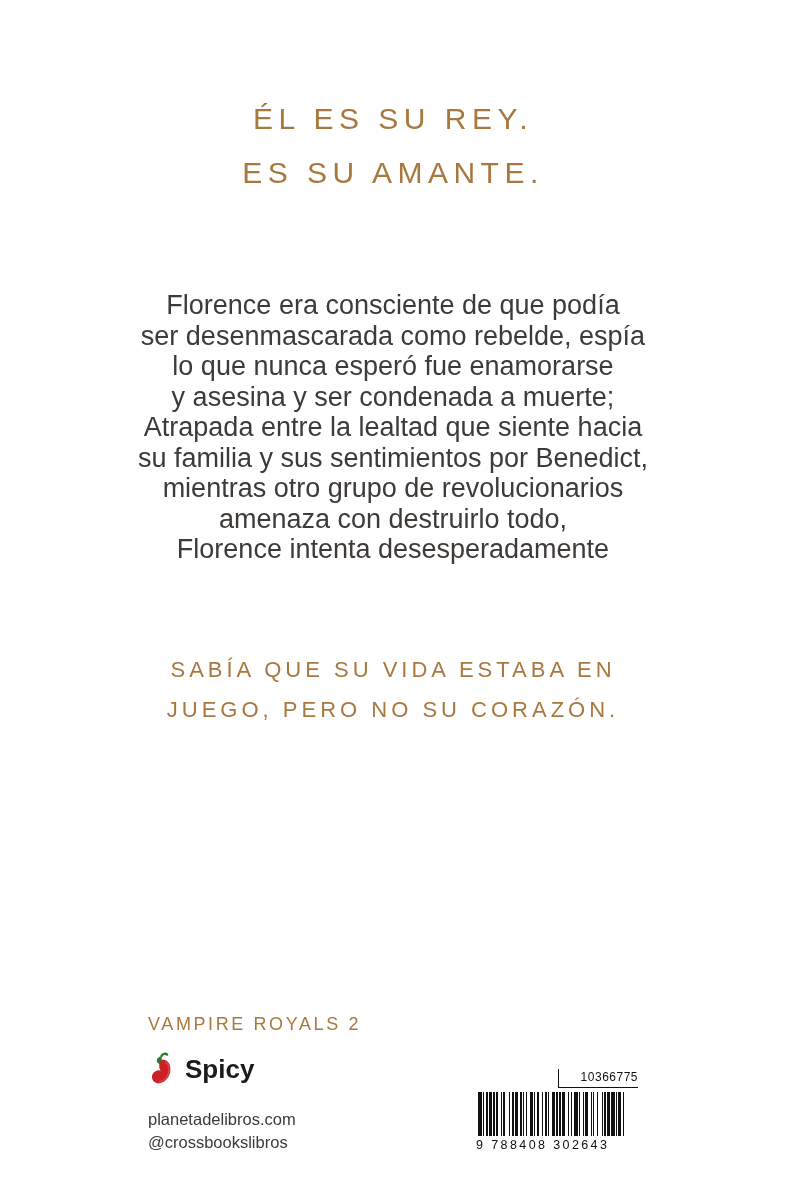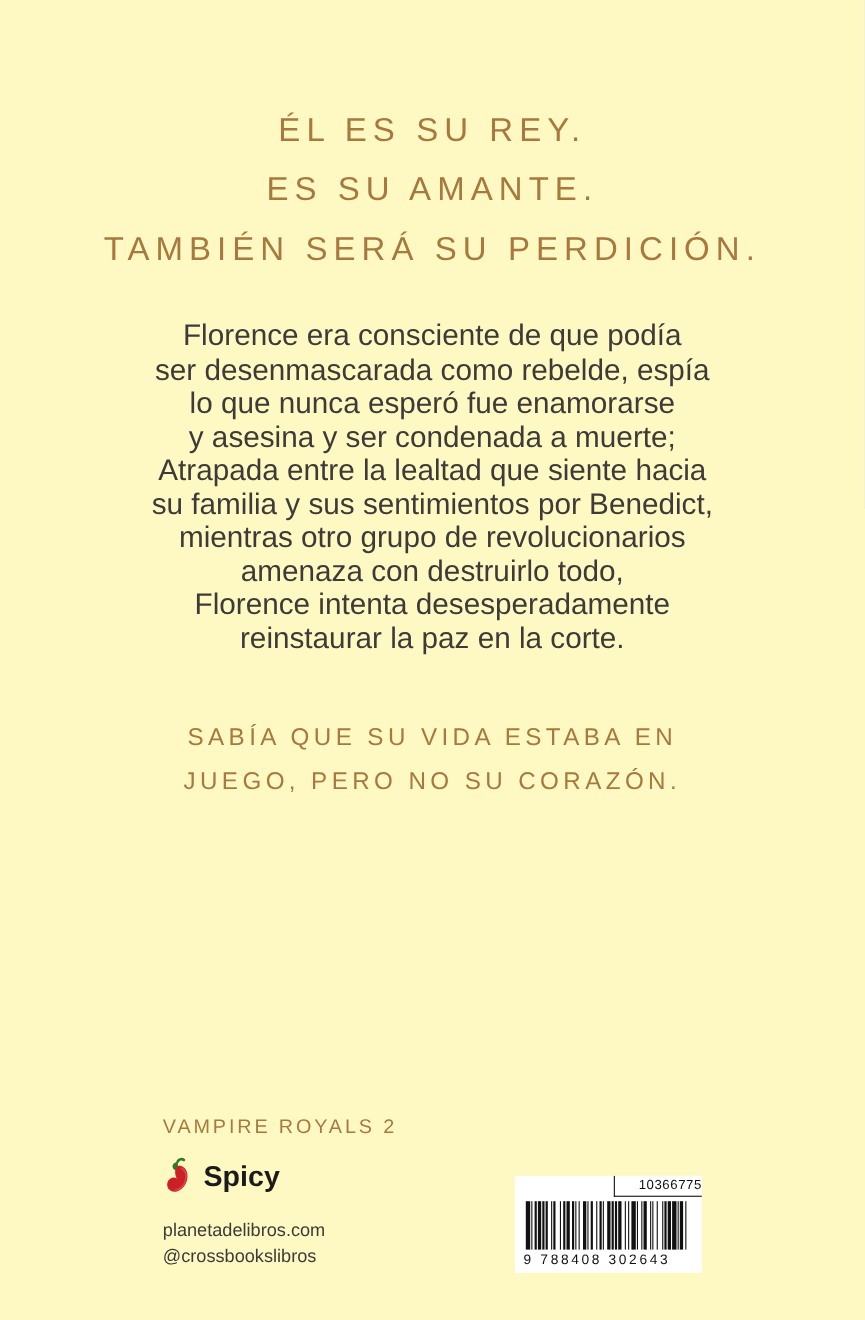--- a/index.html
+++ b/index.html
@@ -11,21 +11,21 @@
     height: 1200px;
     background: #e3dedb;
     font-family: "Liberation Sans", sans-serif;
     overflow: hidden;
     position: relative;
   }
   .page {
     position: relative;
     width: 786px;
     height: 1200px;
-    background: #fef9c3;
+    background: #ffffff;
   }
 
   
   .tagline {
     position: absolute;
     top: 92px;
     left: 0;
     width: 786px;
     text-align: center;
     color: #a3763f;
@@ -171,34 +171,32 @@
   }
 </style>
 </head>
 <body>
 
 <div class="page">
 
   <div class="tagline">
     <div class="tagline-line l1">ÉL ES SU REY.</div>
     <div class="tagline-line l2">ES SU AMANTE.</div>
-    <div class="tagline-line l3">TAMBIÉN SERÁ SU PERDICIÓN.</div>
   </div>
 
   <div class="synopsis">
     <p>Florence era consciente de que podía</p>
     <p>ser desenmascarada como rebelde, espía</p>
     <p>lo que nunca esperó fue enamorarse</p>
     <p>y asesina y ser condenada a muerte;</p>
     <p>Atrapada entre la lealtad que siente hacia</p>
     <p>su familia y sus sentimientos por Benedict,</p>
     <p>mientras otro grupo de revolucionarios</p>
     <p>amenaza con destruirlo todo,</p>
     <p>Florence intenta desesperadamente</p>
-    <p>reinstaurar la paz en la corte.</p>
   </div>
 
   <div class="closing">
     <div>SABÍA QUE SU VIDA ESTABA EN</div>
     <div>JUEGO, PERO NO SU CORAZÓN.</div>
   </div>
 
   <div class="series-label">VAMPIRE ROYALS 2</div>
 
   <div class="imprint">

